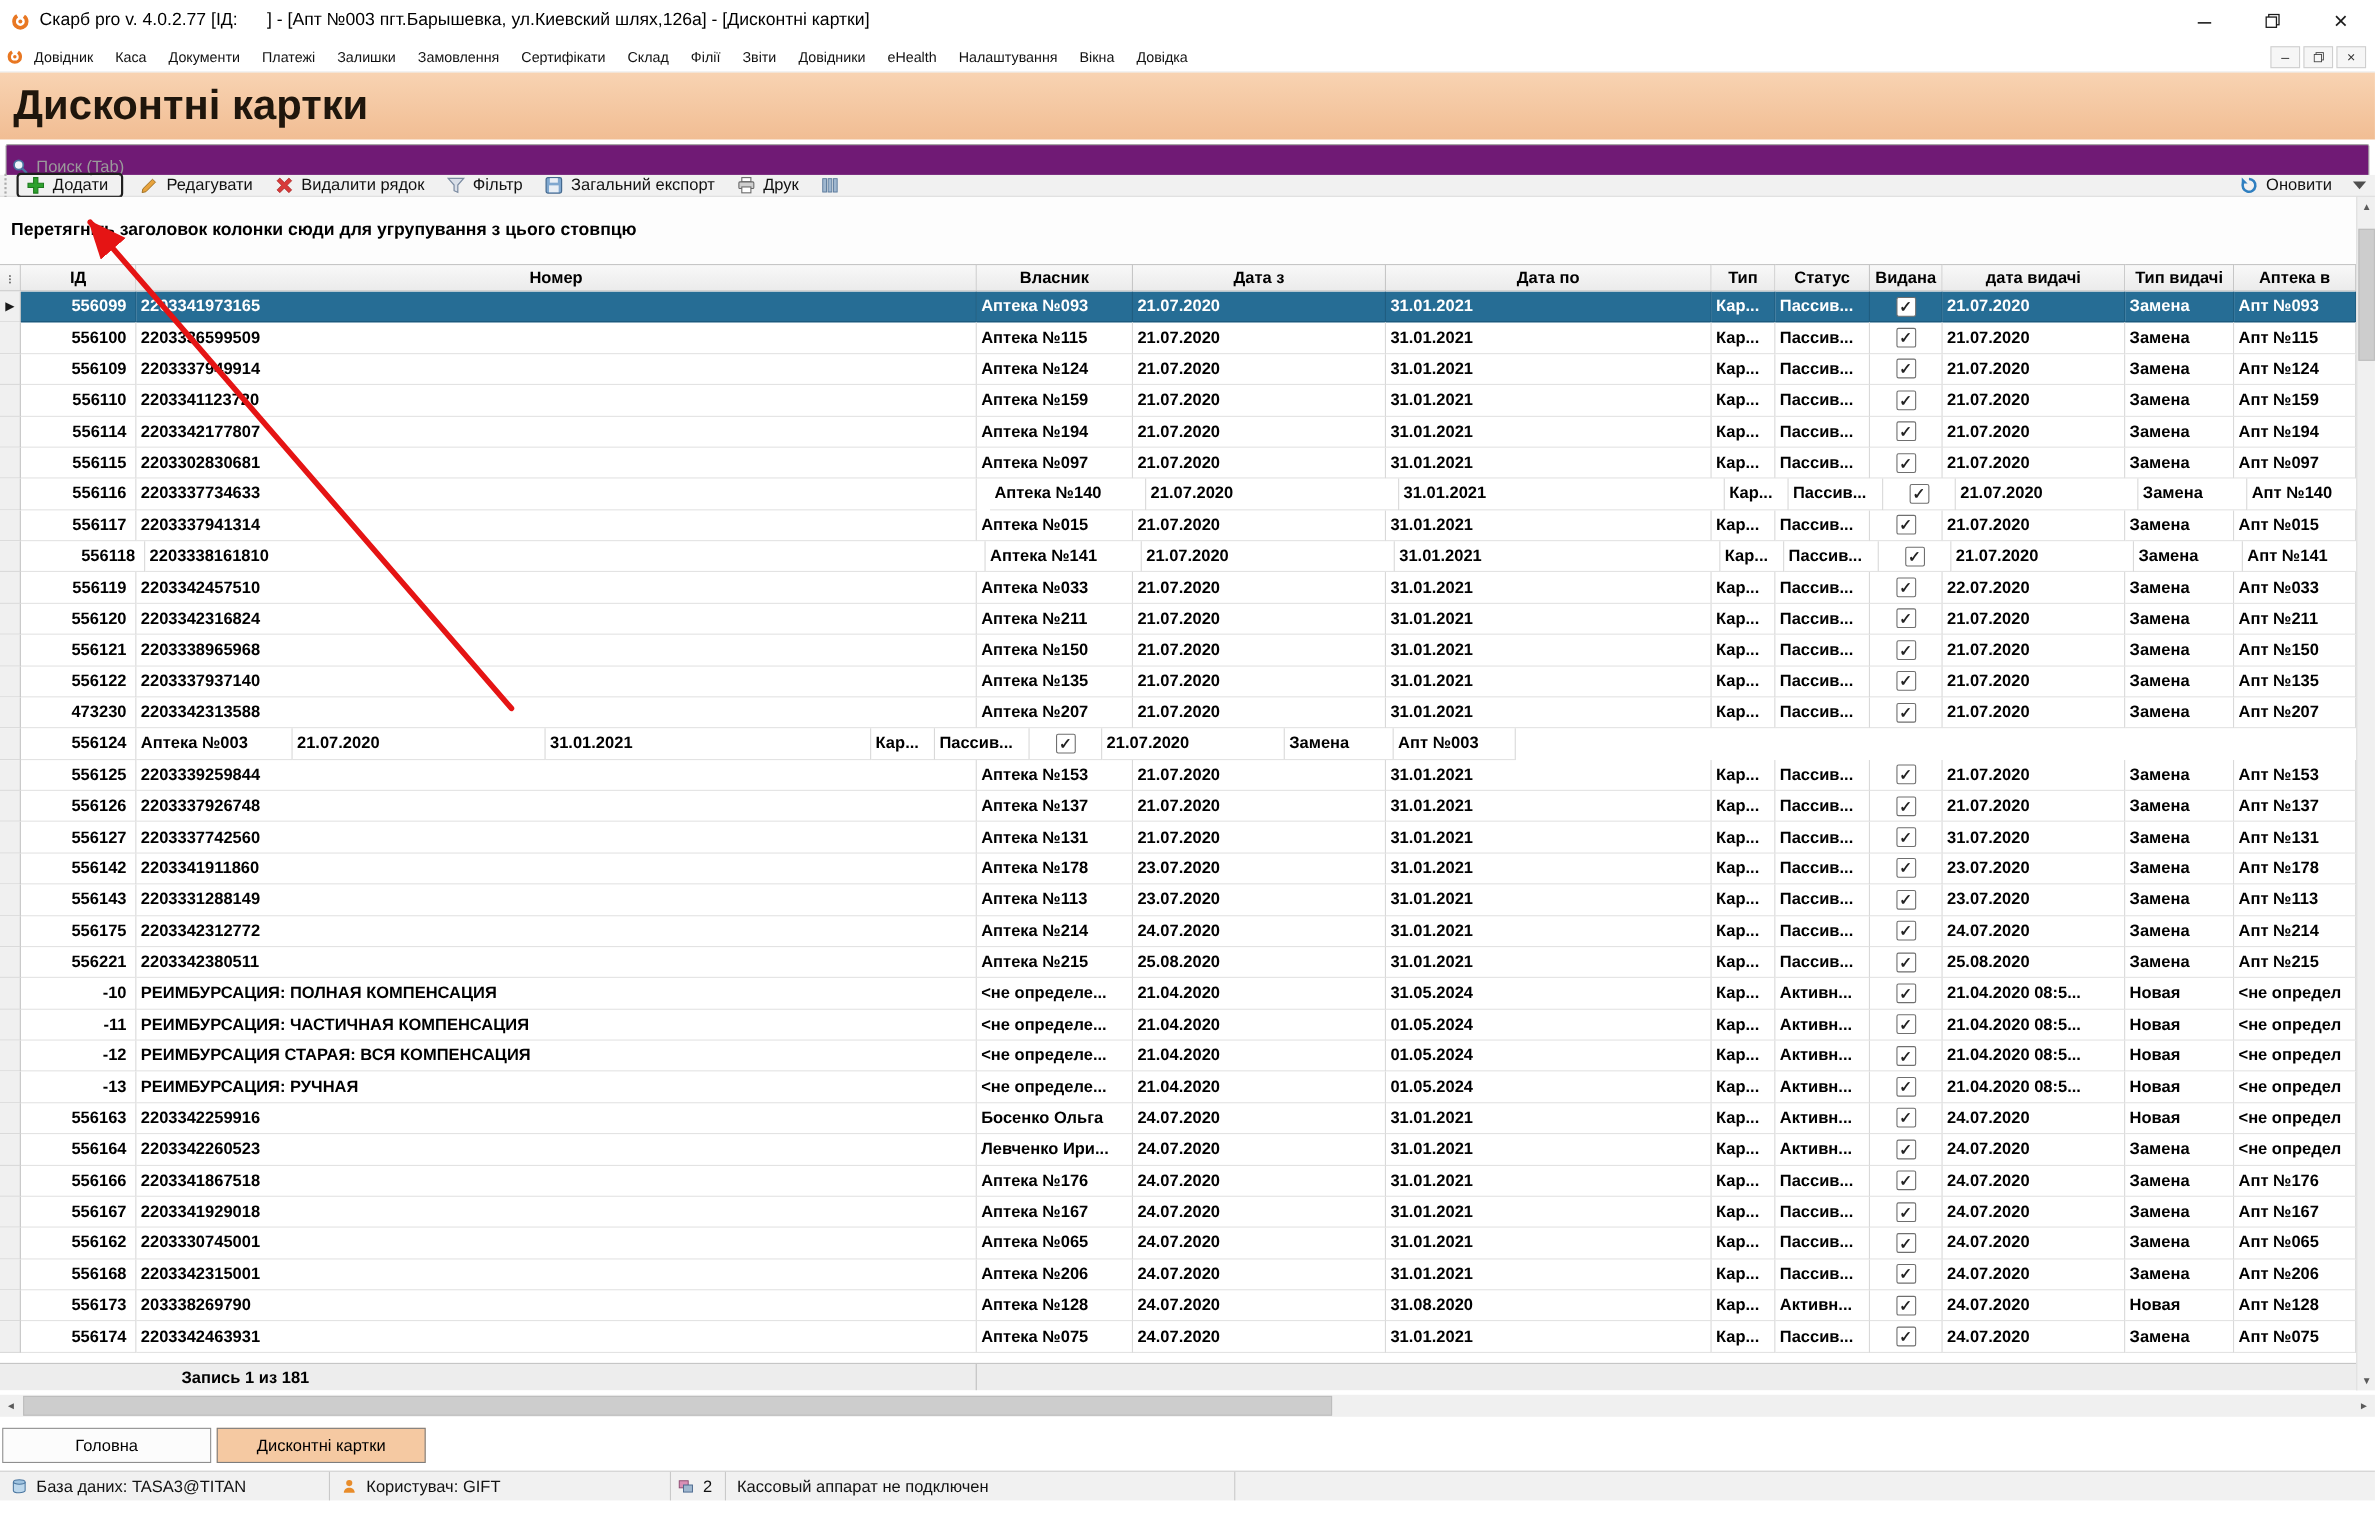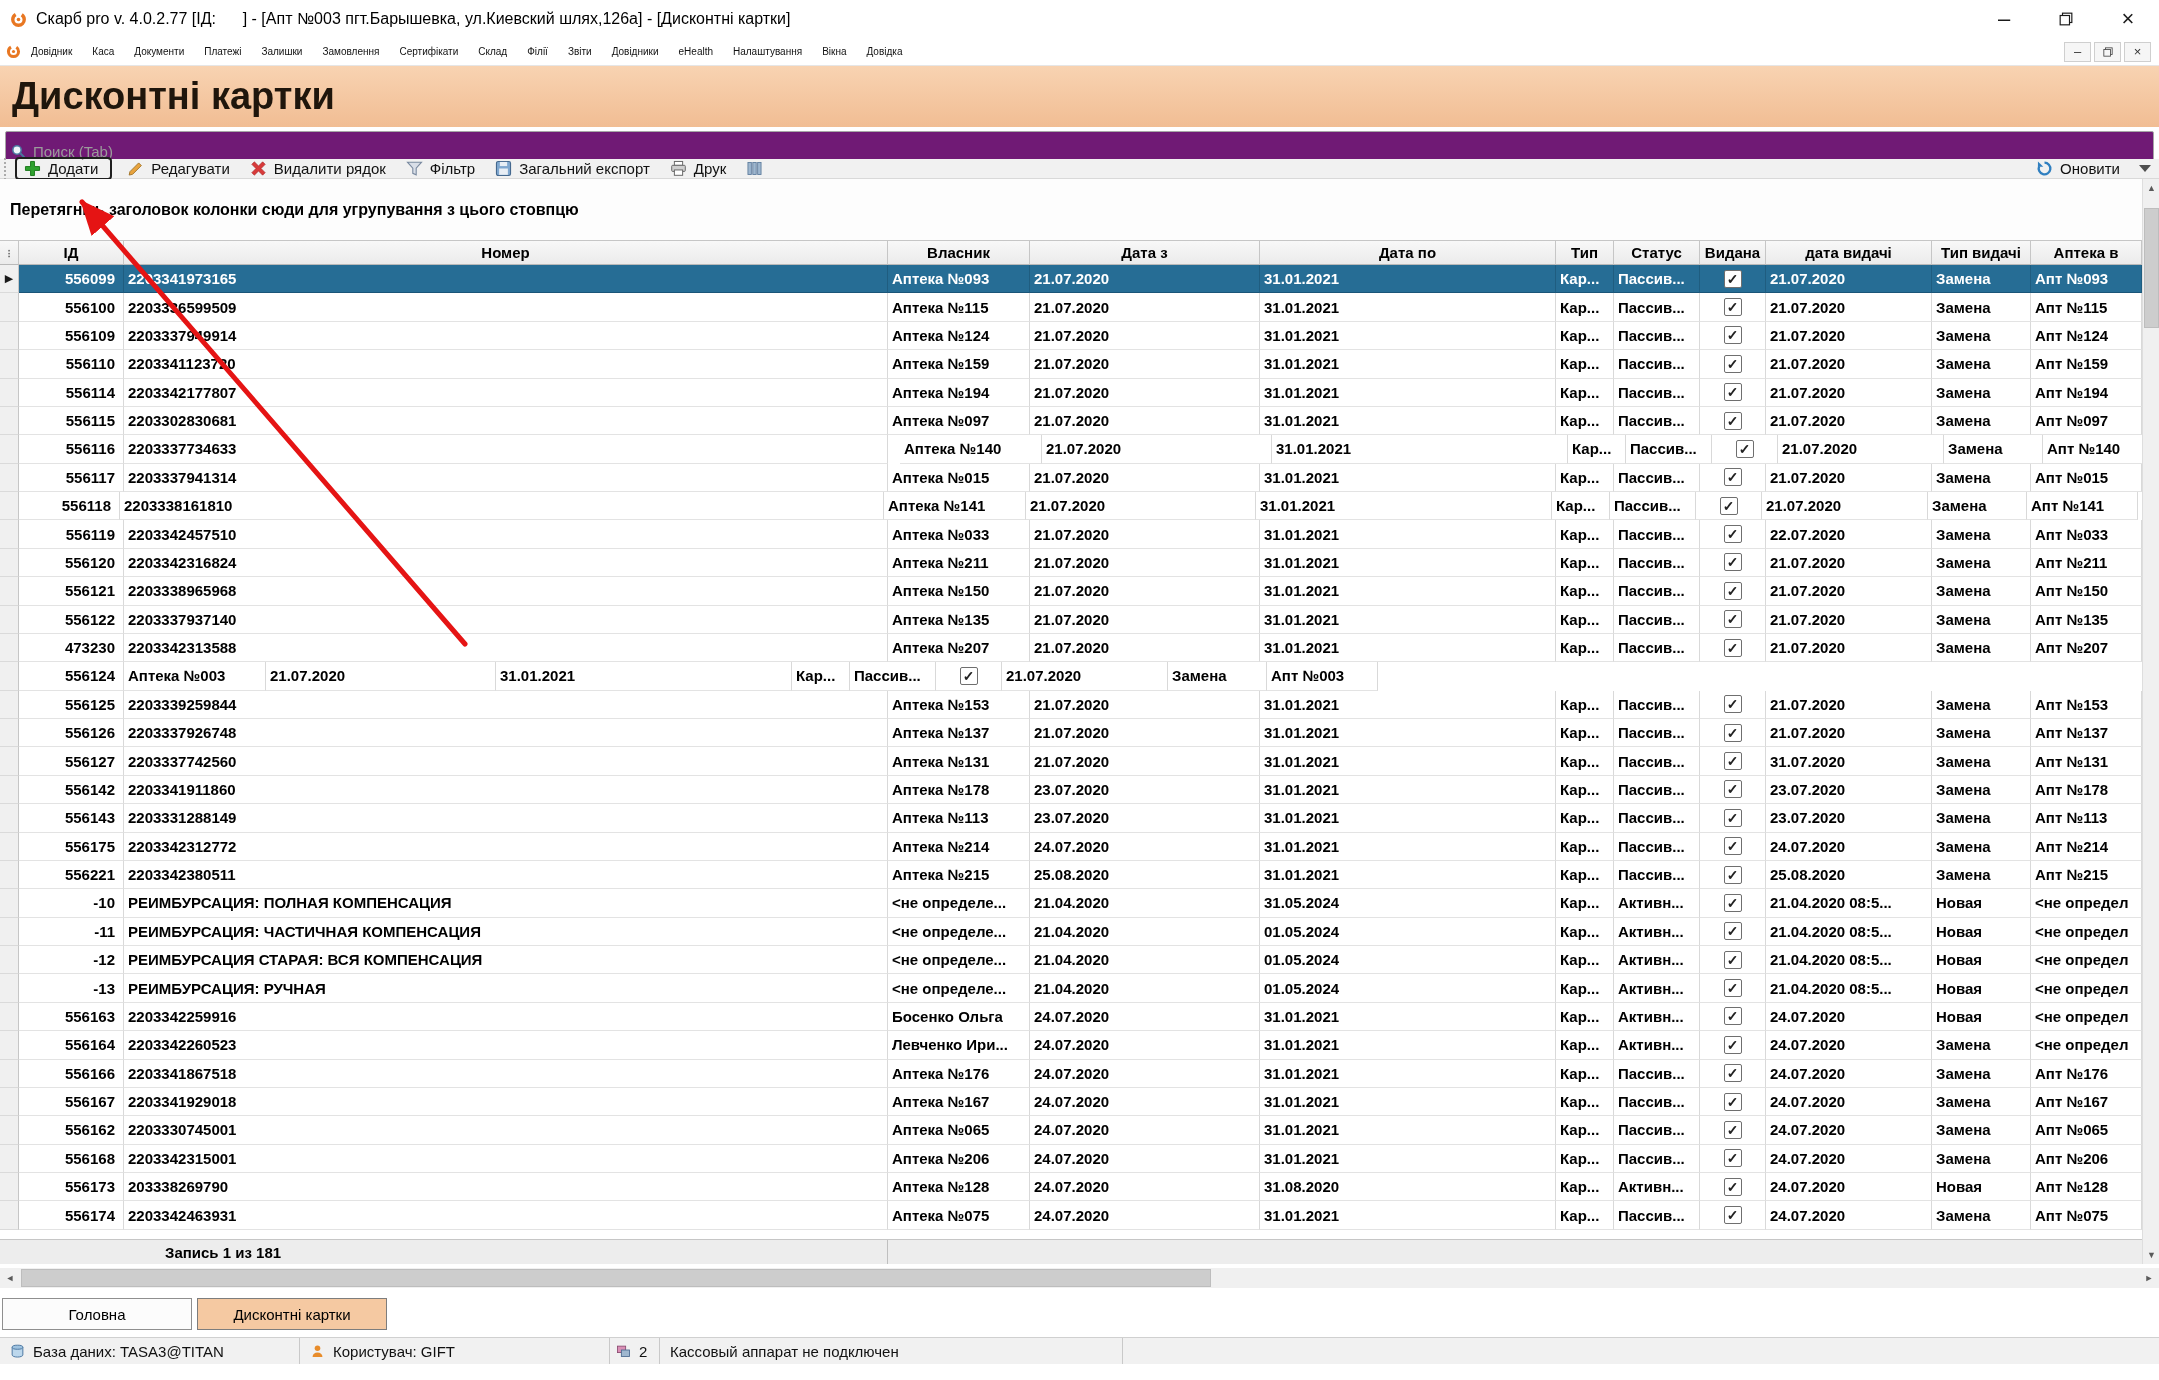--- a/index.html
+++ b/index.html
@@ -7,21 +7,21 @@
   body { font-family: "Liberation Sans", sans-serif; background: #fff; position: relative; color:#000; }
 
   
   .titlebar { height: 38px; display: flex; align-items: center; background: #fff; padding-left: 10px; }
   .title-text { font-size: 16px; color: #000; white-space: pre; margin-left: 9px; }
   .win-controls { margin-left: auto; display: flex; height: 100%; }
   .win-btn { width: 62px; height: 100%; display: flex; align-items: center; justify-content: center; font-size: 22px; color: #1a1a1a; cursor: default; }
 
   
   .menubar { height: 28px; display: flex; align-items: center; background: #fff; border-bottom: 1px solid #e6e6e6; padding-left: 6px; }
-  .menu-item { padding: 0 10px; font-size: 10px; color: #111; height: 100%; display: flex; align-items: center; white-space: nowrap; }
+  .menu-item { padding: 0 10px; font-size: 13px; color: #111; height: 100%; display: flex; align-items: center; white-space: nowrap; }
   .mdi-controls { margin-left: auto; display: flex; gap: 3px; padding-right: 8px; }
   .mdi-btn { width: 27px; height: 20px; border: 1px solid #cfcfcf; background: #f6f6f6; display: flex; align-items: center; justify-content: center; font-size: 13px; color: #333; }
 
   
   .pageheader { height: 61px; background: linear-gradient(var(--header-band-top,#f8d3b2), var(--header-band-bottom,#f1bd93)); display: flex; align-items: center; padding-left: 12px; }
   .page-title { font-size: 38px; font-weight: bold; color: #1f160c; }
 
   
   .searchrow { height: 32px; padding: 4px 5px 3px 5px; background: #fff; }
   .searchbox { height: 41px; border: 1px solid #a6a6a6; border-radius: 2px; display: flex; align-items: center; padding-left: 5px; gap: 7px; background: #701a75; }
@@ -360,21 +360,21 @@
           <div class="gcell left" style="width: 86px;">Пассив...</div>
           <div class="gcell center" style="width: 66px;">
             <div class="checkbox">✓</div>
           </div>
           <div class="gcell left" style="width: 166px;">21.07.2020</div>
           <div class="gcell left" style="width: 99px;">Замена</div>
           <div class="gcell left" style="width: 111px;">Апт №015</div>
         </div>
         <div class="grow">
           <div class="gind"></div>
-          <div class="gcell right" style="width: 101px;">556118</div>
+          <div class="gcell right" style="width: 113px;">556118</div>
           <div class="gcell left" style="width: 764px;">2203338161810</div>
           <div class="gcell left" style="width: 142px;">Аптека №141</div>
           <div class="gcell left" style="width: 230px;">21.07.2020</div>
           <div class="gcell left" style="width: 296px;">31.01.2021</div>
           <div class="gcell left" style="width: 58px;">Кар...</div>
           <div class="gcell left" style="width: 86px;">Пассив...</div>
           <div class="gcell center" style="width: 66px;">
             <div class="checkbox">✓</div>
           </div>
           <div class="gcell left" style="width: 166px;">21.07.2020</div>

